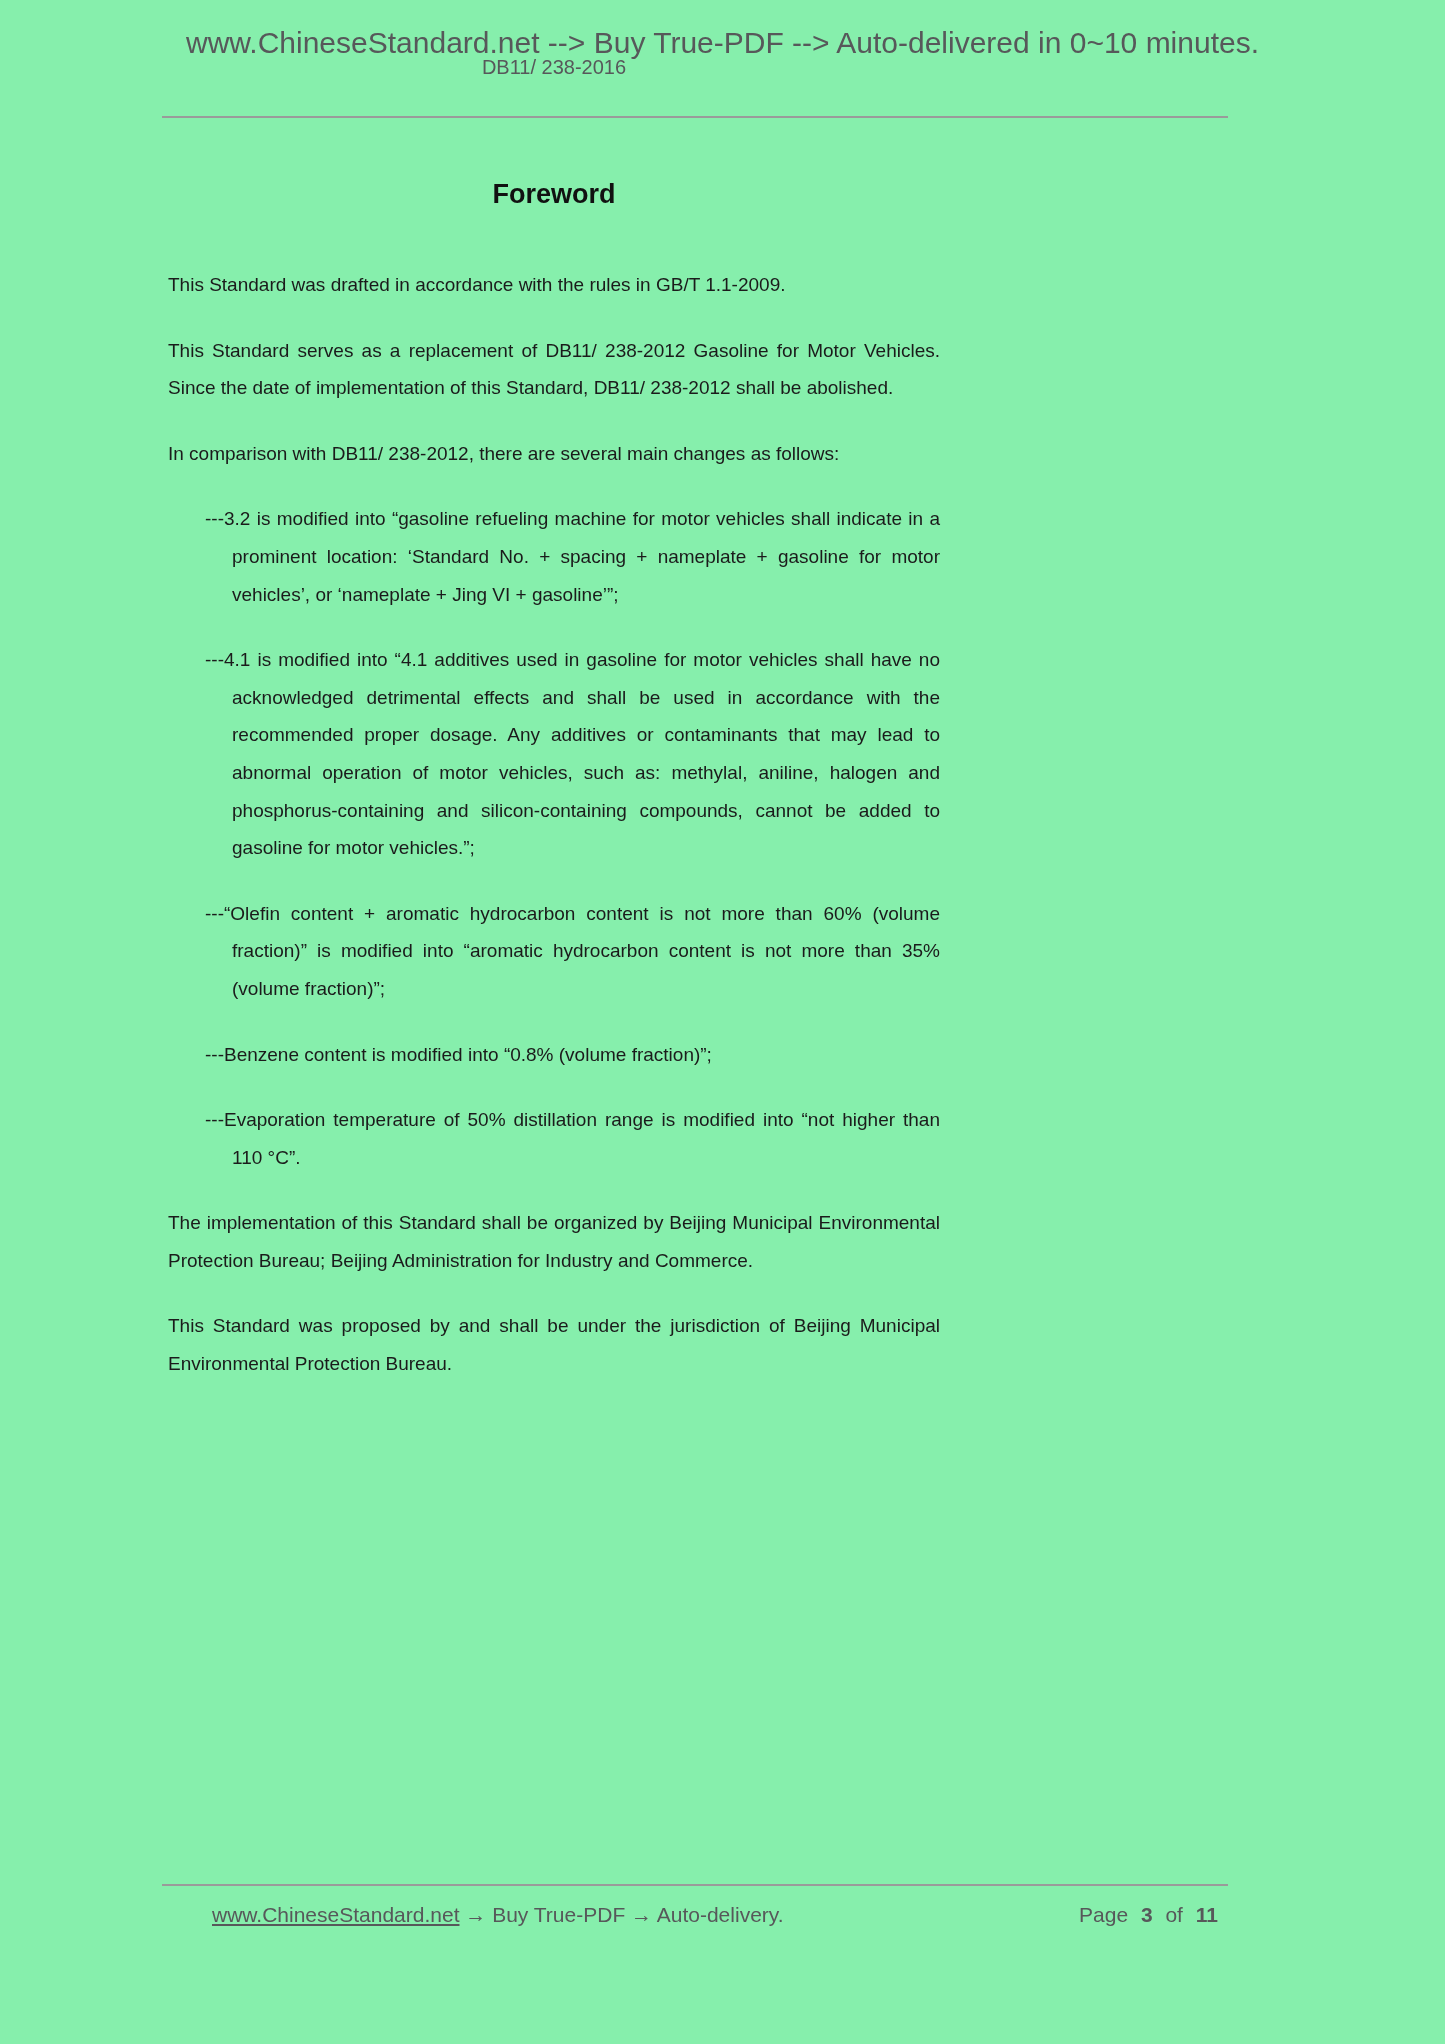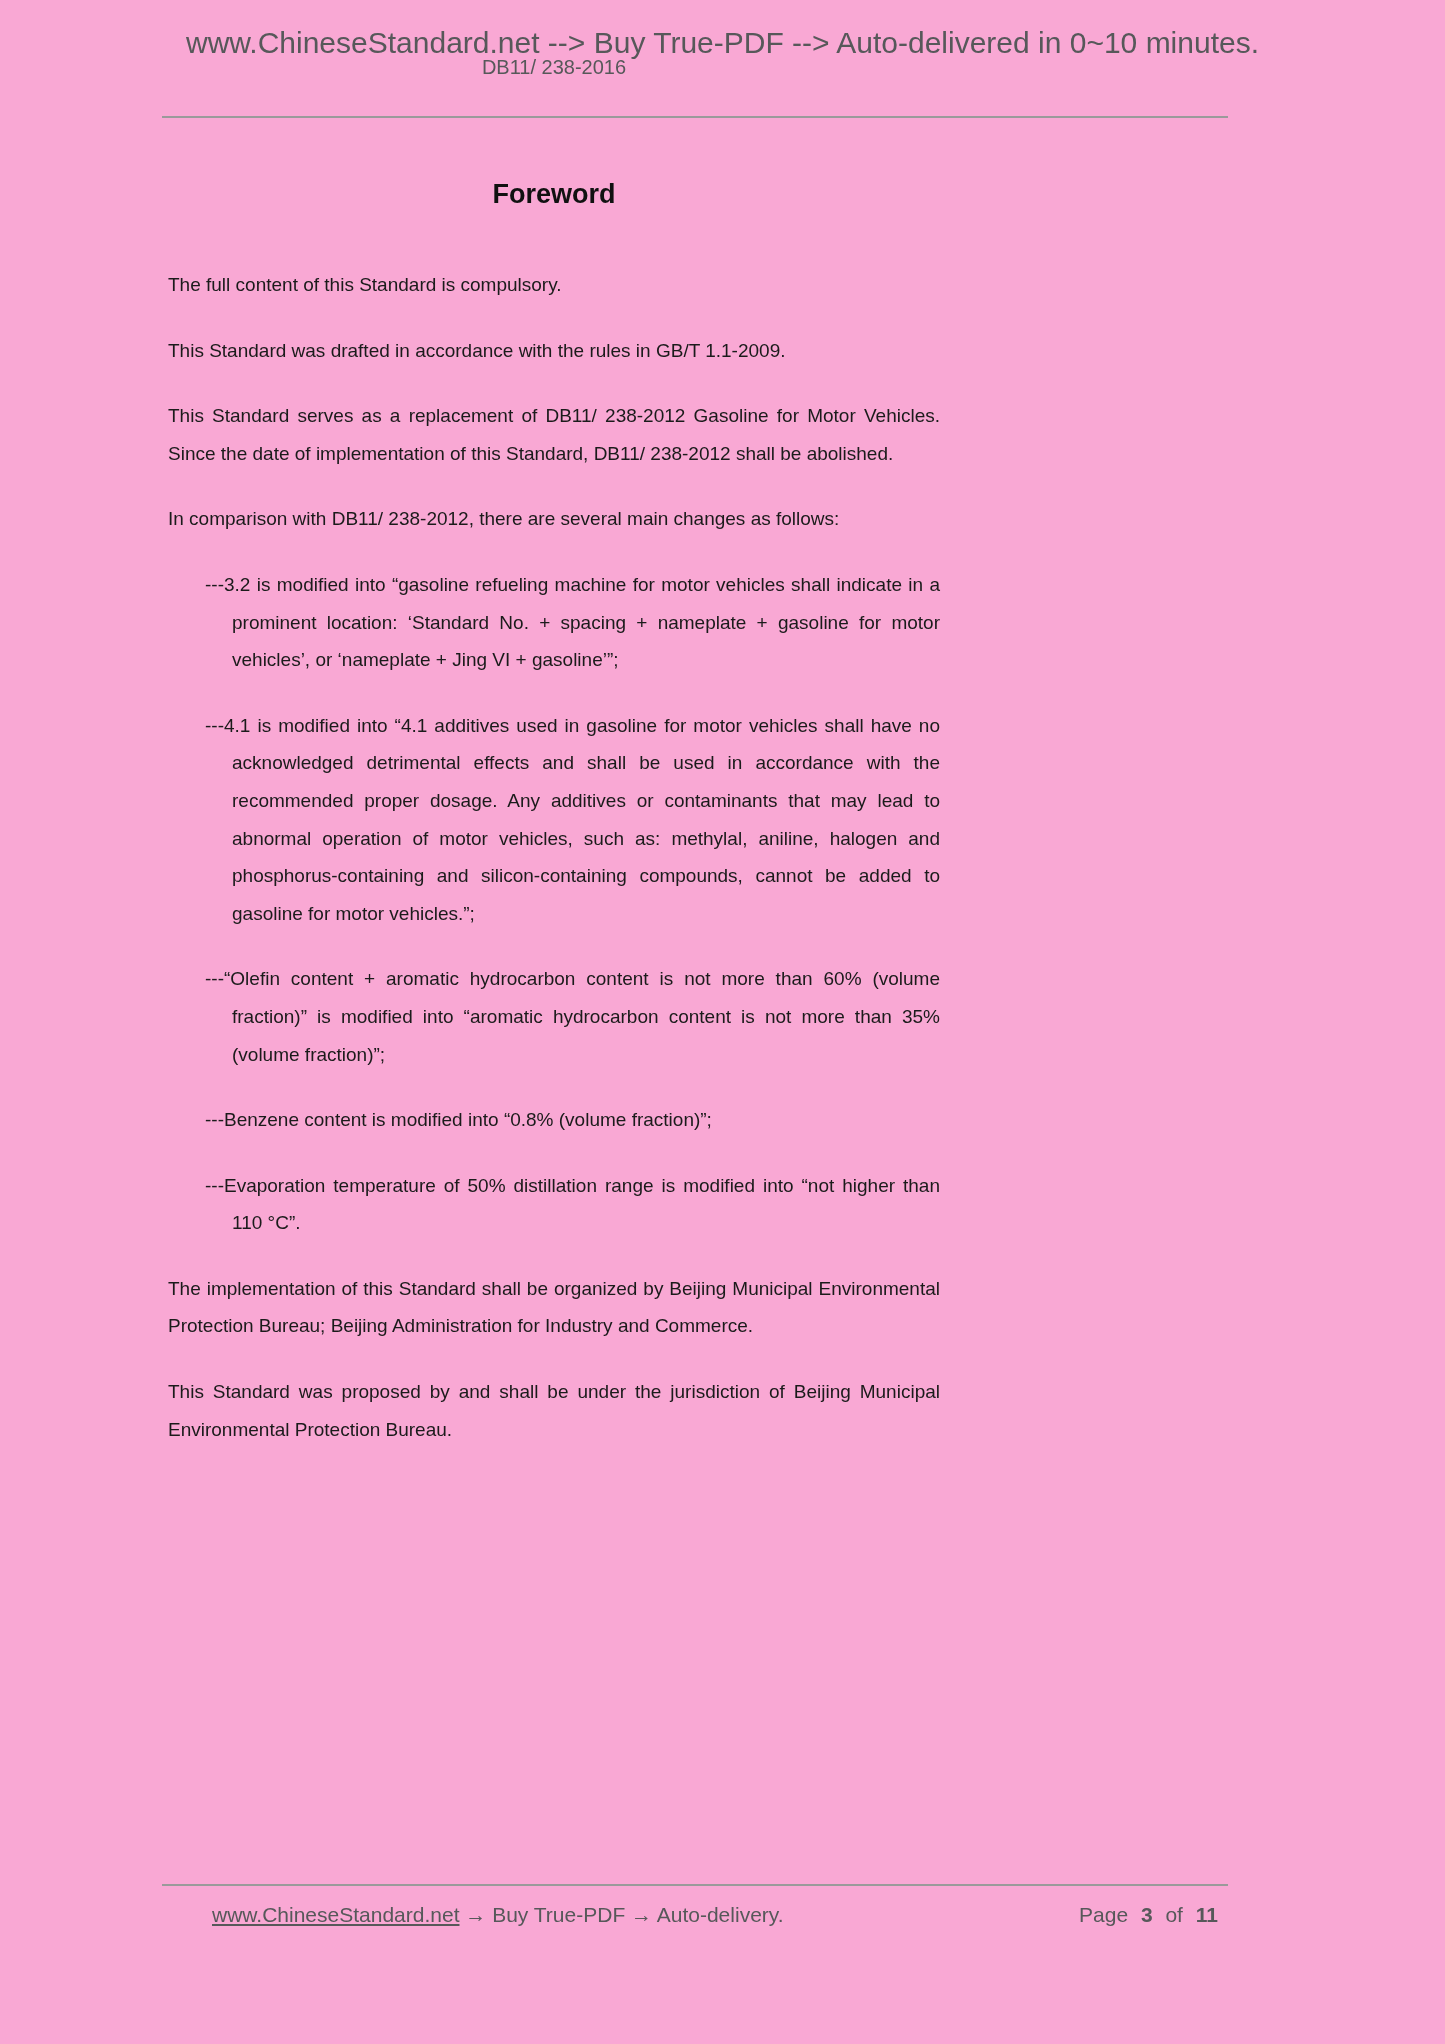--- a/index.html
+++ b/index.html
@@ -1,20 +1,20 @@
 <!DOCTYPE html>
 <html><head>
 <meta charset="utf-8">
 <style>
   html, body { margin: 0; padding: 0; background: #ffffff; }
   .page {
     position: relative;
     width: 1445px;
     height: 2044px;
-    background: #f9a8d4;
+    background: #86efac;
     font-family: "Liberation Sans", "DejaVu Sans", sans-serif;
     overflow: hidden;
   }
   .hdr1 {
     position: absolute;
     top: 26px; left: 0; width: 1445px;
     text-align: center;
     font-size: 30px;
     color: #57585a;
     white-space: nowrap;
@@ -81,21 +81,20 @@
 
 <div class="page">
 
   <div class="hdr1">www.ChineseStandard.net --&gt; Buy True-PDF --&gt; Auto-delivered in 0~10 minutes.</div>
   <div class="hdr2">DB11/ 238-2016</div>
   <div class="rule rule-top"></div>
 
   <div class="content">
     <h1 class="title">Foreword</h1>
     <div id="blocks">
-        <p class="para">The full content of this Standard is compulsory.</p>
         <p class="para">This Standard was drafted in accordance with the rules in GB/T 1.1-2009.</p>
         <p class="para">This Standard serves as a replacement of DB11/ 238-2012 Gasoline for Motor Vehicles. Since the date of implementation of this Standard, DB11/ 238-2012 shall be abolished.</p>
         <p class="para">In comparison with DB11/ 238-2012, there are several main changes as follows:</p>
         <p class="bullet">---3.2 is modified into “gasoline refueling machine for motor vehicles shall indicate in a prominent location: ‘Standard No. + spacing + nameplate + gasoline for motor vehicles’, or ‘nameplate + Jing VI + gasoline’”;</p>
         <p class="bullet">---4.1 is modified into “4.1 additives used in gasoline for motor vehicles shall have no acknowledged detrimental effects and shall be used in accordance with the recommended proper dosage. Any additives or contaminants that may lead to abnormal operation of motor vehicles, such as: methylal, aniline, halogen and phosphorus-containing and silicon-containing compounds, cannot be added to gasoline for motor vehicles.”;</p>
         <p class="bullet">---“Olefin content + aromatic hydrocarbon content is not more than 60% (volume fraction)” is modified into “aromatic hydrocarbon content is not more than 35% (volume fraction)”;</p>
         <p class="bullet">---Benzene content is modified into “0.8% (volume fraction)”;</p>
         <p class="bullet">---Evaporation temperature of 50% distillation range is modified into “not higher than 110 °C”.</p>
         <p class="para">The implementation of this Standard shall be organized by Beijing Municipal Environmental Protection Bureau; Beijing Administration for Industry and Commerce.</p>
         <p class="para">This Standard was proposed by and shall be under the jurisdiction of Beijing Municipal Environmental Protection Bureau.</p>

